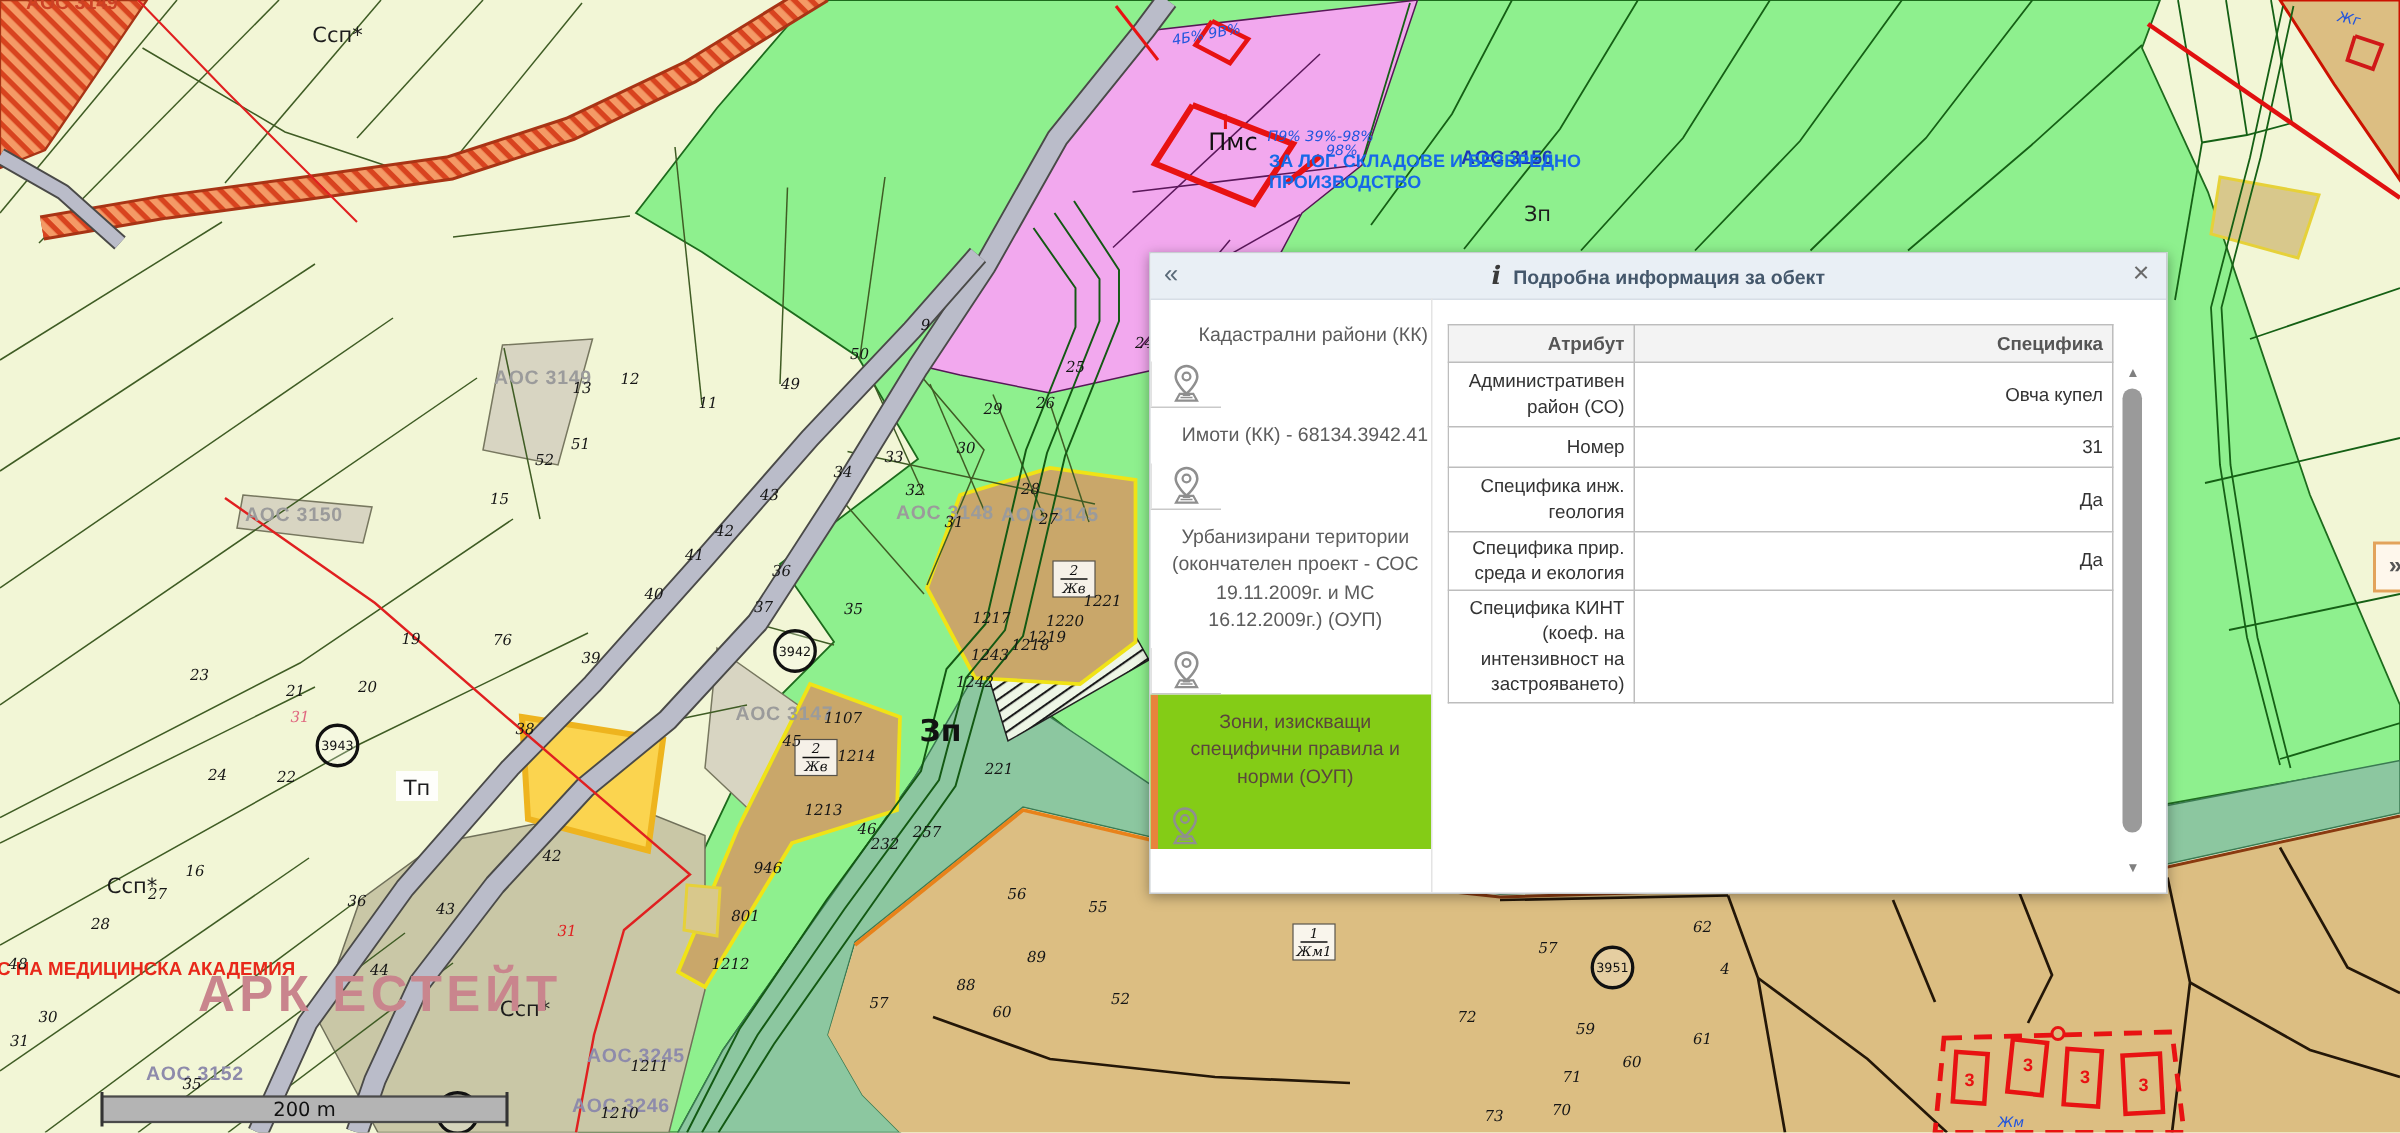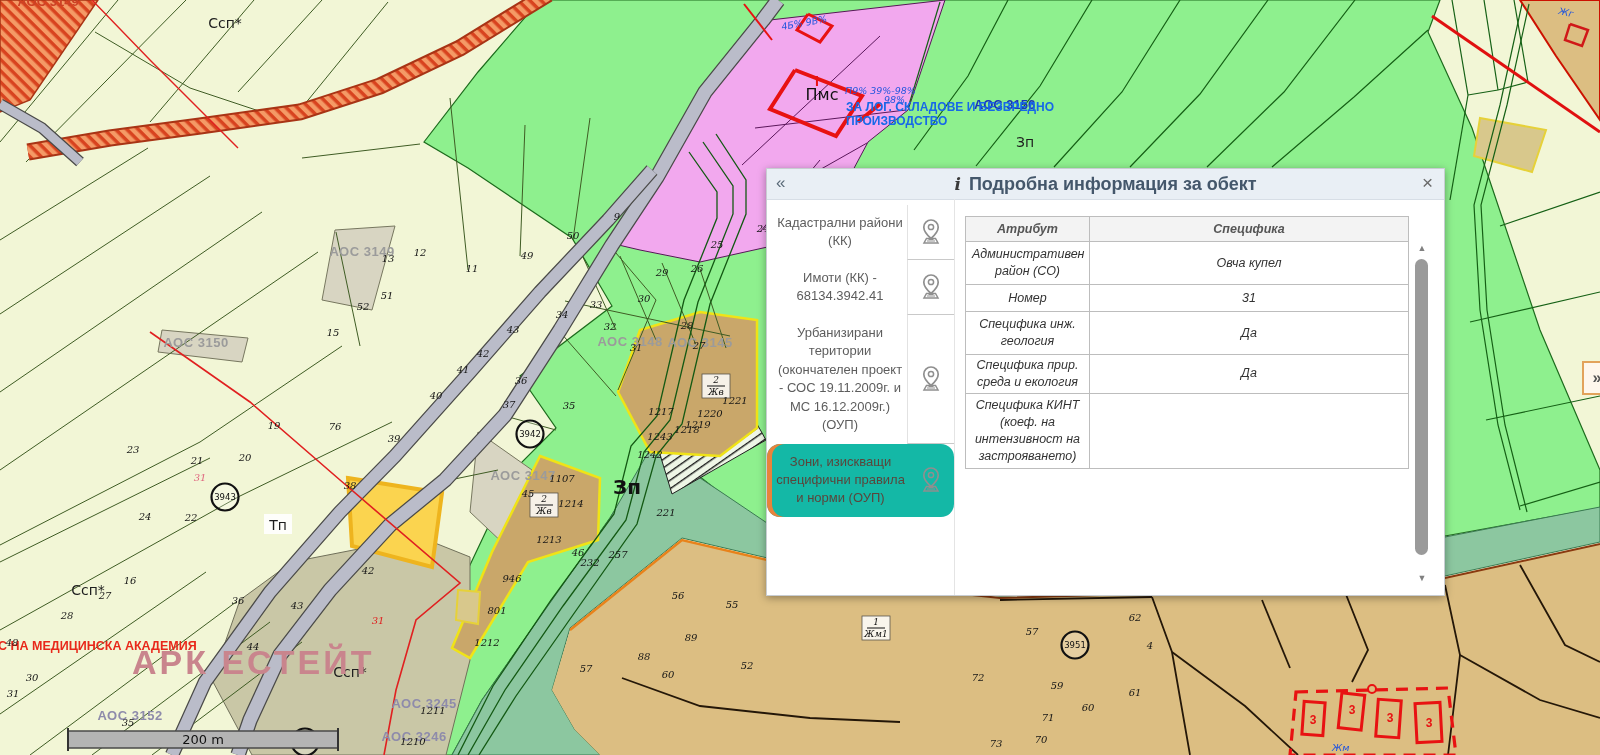--- a/index.html
+++ b/index.html
@@ -33,33 +33,33 @@
   .mt-frac{font:italic 9px "DejaVu Serif",serif;fill:#111;text-anchor:middle;}
   .mt-b3{font:bold 12px "Liberation Sans",sans-serif;fill:#e81212;text-anchor:middle;}
   .mt-I{font:bold 14px "Liberation Sans",sans-serif;fill:#e81212;text-anchor:middle;}
   .mt-circ{font:8.5px "DejaVu Sans",sans-serif;fill:#111;text-anchor:middle;}
   
   .panel{position:absolute;left:766px;top:168px;width:679px;height:428px;background:#fff;border:1px solid #c8cdd2;box-sizing:border-box;box-shadow:0 2px 8px rgba(0,0,0,.35);}
   .phead{height:30px;background:#e9eff5;border-bottom:1px solid #d7dee6;position:relative;display:flex;align-items:center;justify-content:center;}
   .collapse{position:absolute;left:9px;top:4px;font-size:17px;color:#5a6a78;cursor:pointer;}
   .ptitle{display:flex;align-items:center;gap:8px;}
   .iglyph{font-family:"DejaVu Serif",serif;font-style:italic;font-weight:bold;font-size:17px;color:#3a3a3a;}
-  .ttext{font-size:18px;font-weight:bold;color:#44576b;}
+  .ttext{font-size:13px;font-weight:bold;color:#44576b;}
   .close{position:absolute;right:11px;top:3px;font-size:19px;color:#6a6a6a;cursor:pointer;}
   .sidebar{position:absolute;left:0;top:30px;width:188px;bottom:0;border-right:1px solid #e4e4e4;box-sizing:border-box;padding-top:6px;}
-  .sitem{display:flex;align-items:flex-start;}
+  .sitem{display:flex;align-items:flex-end;flex-direction:column;}
   .sitem .txt{flex:1;padding:9px 2px 9px 8px;text-align:center;font-size:13px;line-height:1.42;color:#5d5d5d;}
   .sitem .ic{width:46px;align-self:stretch;display:flex;align-items:center;justify-content:center;border-left:1px solid #e2e2e2;border-bottom:1px solid #c9c9c9;}
   .sitem:last-child .ic{border-bottom:none;}
-  .sitem.sel{background:#14b8a6;box-shadow:inset 5px 0 0 #e8833c;border-radius:13px;}
+  .sitem.sel{background:#84cc16;box-shadow:inset 5px 0 0 #e8833c;}
   .sitem.sel .txt{color:#5a463c;}
   .sitem.sel .ic{border-left:none;border-bottom:none;}
   .tableWrap{position:absolute;left:198px;top:47px;width:466px;height:369px;overflow:hidden;}
   table.attr{border-collapse:collapse;table-layout:fixed;width:444px;}
-  table.attr th,table.attr td{border:1px solid #bdbdbd;text-align:center;vertical-align:middle;padding:2px 6px;line-height:1.35;box-sizing:border-box;font-style:italic;}
+  table.attr th,table.attr td{border:1px solid #bdbdbd;text-align:right;vertical-align:middle;padding:2px 6px;line-height:1.35;box-sizing:border-box;}
   table.attr th{background:#f3f3f3;height:25px;font-size:12.5px;color:#555;}
   table.attr td{font-size:12.5px;color:#333;background:#fff;}
   .col-attr{width:124px;}
   .sbar{position:absolute;right:0;top:27px;width:18px;height:342px;}
   .sa{height:12px;text-align:center;font-size:9px;color:#808080;line-height:11px;cursor:pointer;}
   .sa.down{position:absolute;bottom:0;left:0;right:0;}
   .thumb{position:absolute;top:16px;left:2px;width:13px;height:296px;background:#9a9a9a;border-radius:7px;cursor:pointer;}
   .expand{position:absolute;left:1582px;top:361px;width:30px;height:34px;background:#fef7ec;border:2px solid #e2a35b;box-sizing:border-box;color:#555;font-size:16px;font-weight:bold;display:flex;align-items:center;justify-content:center;cursor:pointer;}
 </style>
 </head>

